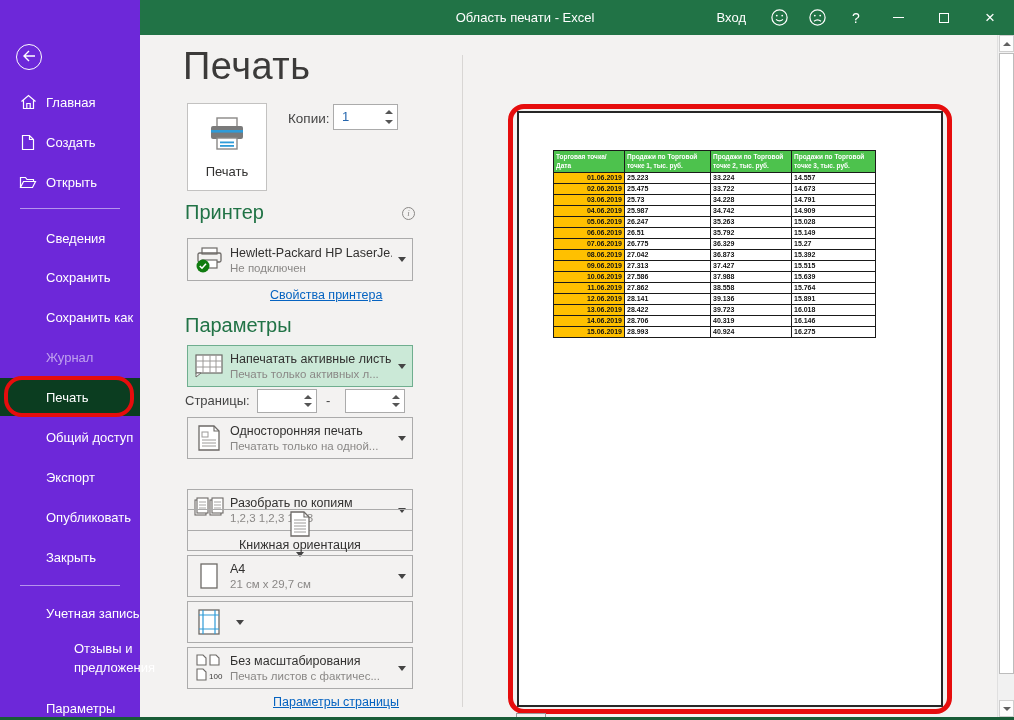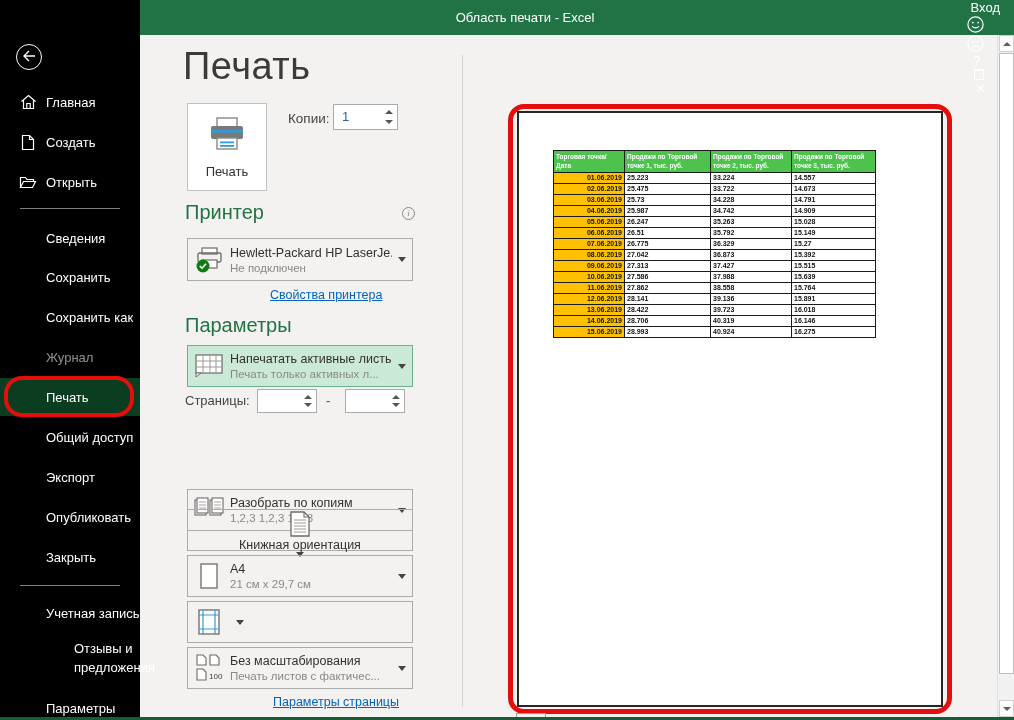--- a/index.html
+++ b/index.html
@@ -3,31 +3,31 @@
 <meta charset="utf-8">
 <style>
   * { margin:0; padding:0; box-sizing:border-box; }
   html,body { width:1014px; height:720px; }
   body { font-family:"Liberation Sans", sans-serif; background:#f3f2f1; overflow:hidden; }
   .app { position:relative; width:1014px; height:720px; background:#f3f2f1; overflow:hidden; }
 
   
   .titlebar { position:absolute; left:0; top:0; width:1014px; height:35px; background:#217346; color:#fff; z-index:5; }
   .tb-title { position:absolute; left:0; right:0; top:0; height:35px; line-height:35px; text-align:center; font-size:13px; color:#fff;padding-left:36px; }
-  .tb-right { position:absolute; right:0; top:0; height:35px; display:flex; align-items:flex-start;flex-direction:column; }
+  .tb-right { position:absolute; right:0; top:0; height:35px; display:flex; align-items:center; }
   .tb-btn { height:35px; display:flex; align-items:center; justify-content:center; color:#fff; cursor:default; }
   .tb-signin { font-size:13px; padding:0 14px; }
   .tb-face { width:38px; }
   .tb-help { width:40px; font-size:14px; }
   .tb-min { width:45px; } .tb-min i { display:block; width:11px; height:0; border-top:1.5px solid #fff; }
   .tb-max { width:45px; } .tb-max i { display:block; width:10px; height:10px; border:1.2px solid #fff; }
   .tb-close { width:48px; font-size:17px; line-height:1; }
 
   
-  .sidebar { position:absolute; left:0; top:0; width:140px; height:720px; background:#000000; z-index:6; }
+  .sidebar { position:absolute; left:0; top:0; width:140px; height:720px; background:#6d28d9; z-index:6; }
   .back-btn { position:absolute; left:16px; top:44px; width:26px; height:26px; border:1.5px solid #fff; border-radius:50%; display:flex; align-items:center; justify-content:center; }
   .side-item { position:absolute; left:0; width:140px; height:38px; display:flex; align-items:center; color:#fff; font-size:13px; cursor:default; }
   .side-item .lbl { position:absolute; left:46px; white-space:nowrap; }
   .side-item .ic { position:absolute; left:19px; width:18px; height:18px; display:flex; align-items:center; justify-content:center; }
   .side-item.disabled { color:rgba(255,255,255,0.55);text-align:center; }
   .side-item.selected { background:#0b3d20; }
   .side-divider { position:absolute; left:20px; width:100px; border-top:1px solid rgba(255,255,255,0.5); }
   .two-line { height:48px;margin-left:28px; }
   .two-line .lbl { line-height:19px; white-space:normal; width:90px; }
   .red-ring { position:absolute; left:4px; top:376px; width:130px; height:41px; border:4px solid #e60d0d; border-radius:18px; z-index:9; pointer-events:none; }
@@ -288,20 +288,37 @@
       <span class="pages-dash">-</span>
       <div class="spinner spin-pg2">
         <span class="val"></span>
         <span class="arrows">
             <i class="tri-up"></i>
             <i class="tri-down"></i>
           </span>
       </div>
     </div>
 
+    <div class="dd" style="top:382px;">
+      <span class="dd-icon">
+        <svg width="24" height="28" viewBox="0 0 24 28">
+          <path d="M2 2 H17 L22 7 V26 H2 Z" fill="#fff" stroke="#6d6a67" stroke-width="1.3"></path>
+          <path d="M17 2 V7 H22" fill="none" stroke="#6d6a67" stroke-width="1.1"></path>
+          <rect x="5" y="8" width="6" height="5" fill="none" stroke="#9c9a98" stroke-width="1"></rect>
+          <path d="M5 16 H19 M5 19 H19 M5 22 H19" stroke="#9c9a98" stroke-width="1"></path>
+        </svg>
+      </span>
+      <span class="dd-body">
+        <span class="l1">Односторонняя печать</span>
+        <span class="l2">Печатать только на одной...</span>
+      </span>
+      <span class="dd-caret">
+          <i class="caret"></i>
+        </span>
+    </div>
 
     <div class="dd" style="top:454px;">
       <span class="dd-icon">
         <svg width="32" height="28" viewBox="0 0 32 28">
           <rect x="2" y="4" width="11" height="15" fill="#fff" stroke="#6d6a67" stroke-width="1.1"></rect>
           <rect x="4" y="2" width="11" height="15" fill="#fff" stroke="#6d6a67" stroke-width="1.1"></rect>
           <path d="M6 6 H13 M6 9 H13 M6 12 H13" stroke="#9c9a98" stroke-width="0.9"></path>
           <rect x="17" y="4" width="11" height="15" fill="#fff" stroke="#6d6a67" stroke-width="1.1"></rect>
           <rect x="19" y="2" width="11" height="15" fill="#fff" stroke="#6d6a67" stroke-width="1.1"></rect>
           <path d="M21 6 H28 M21 9 H28 M21 12 H28" stroke="#9c9a98" stroke-width="0.9"></path>

